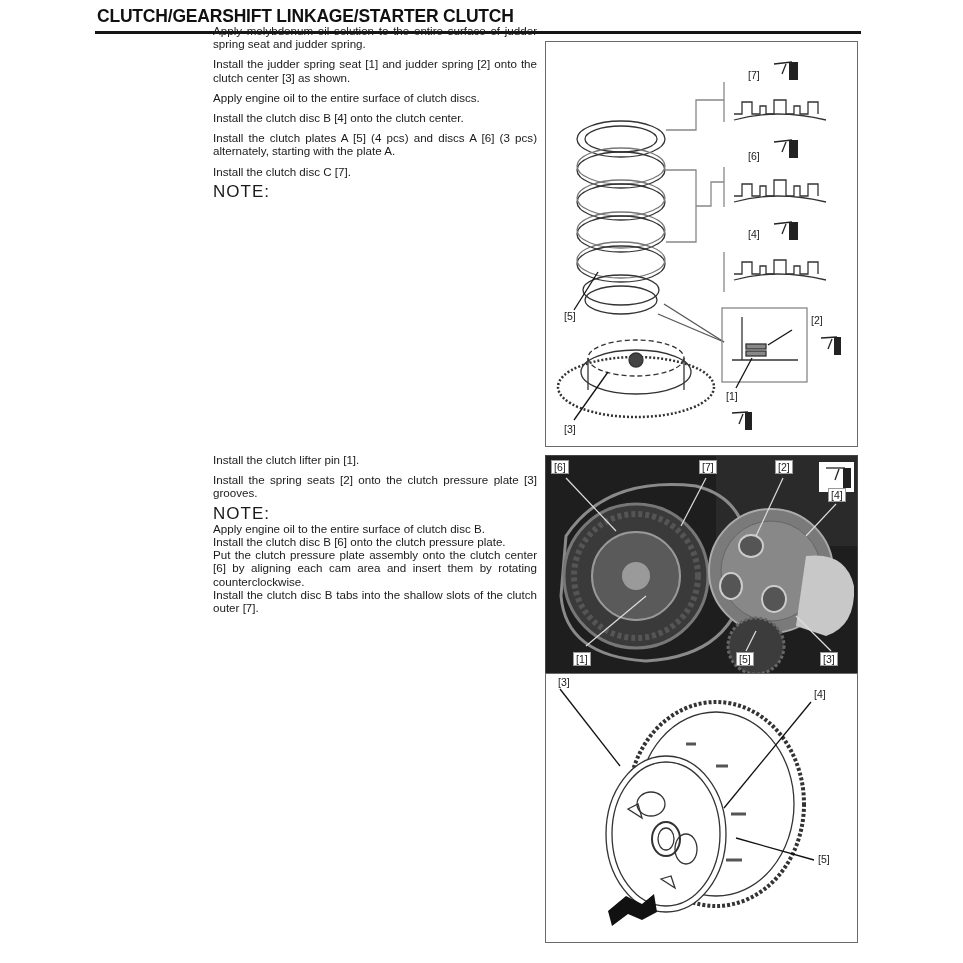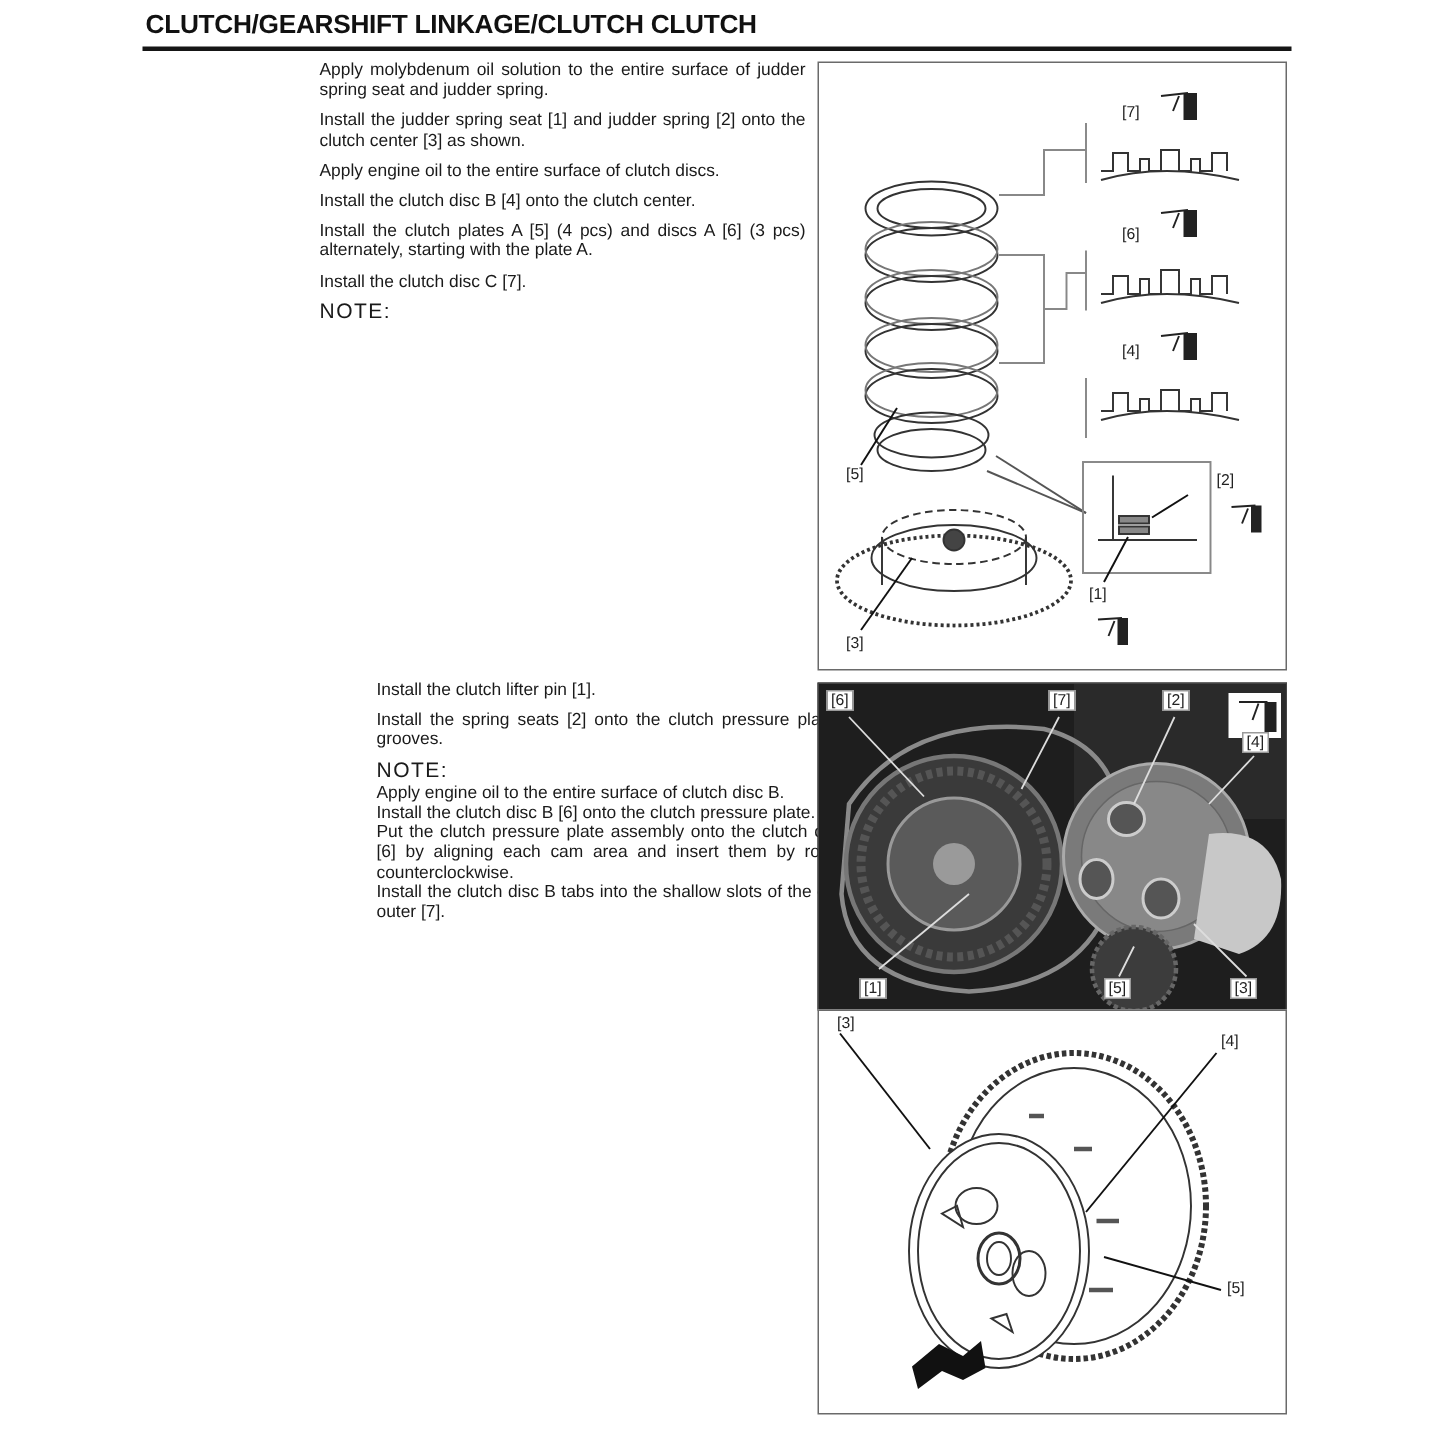--- a/index.html
+++ b/index.html
@@ -4,50 +4,50 @@
   <style>
     html, body { margin: 0; padding: 0; background: #ffffff; }
     body { width: 963px; height: 963px; position: relative; overflow: hidden;
            font-family: "Liberation Sans", sans-serif; color: #1a1a1a; }
     .title { position: absolute; left: 97px; top: 6px; font-size: 17.5px; font-weight: bold;
              letter-spacing: -0.2px; color: #111; }
     .rule { position: absolute; left: 95px; top: 31px; width: 766px; height: 3px; background: #151515; }
     .col { position: absolute; left: 213px; width: 324px; font-size: 11.6px; line-height: 13.2px; }
     .col p { margin: 0 0 7px 0; text-align: justify; }
     .col p.tight { margin-bottom: 0; }
-    .note-h { font-size: 14px; letter-spacing: 1px; margin: 0 0 2px 0; }
+    .note-h { font-size: 17px; letter-spacing: 1px; margin: 0 0 2px 0; }
     .col ul { list-style: none; margin: 0 0 7px 0; padding: 0; }
     .col li { position: relative; padding-left: 19px; text-align: justify; }
     .col li::before { content: "\2022"; position: absolute; left: 4px; top: 0; }
     .panel { position: absolute; border: 1px solid #6a6a6a; background: #fff; overflow: hidden; }
     .callout { position: absolute; font-size: 10.5px; color: #222; background: transparent; }
     .callout.boxed { background: #fff; padding: 0 2px; border: 1px solid #999; }
     svg { display: block; }
   </style>
 </head>
 <body>
 
 <div>
-  <div class="title">CLUTCH/GEARSHIFT LINKAGE/CLUTCH CLUTCH</div>
+  <div class="title">CLUTCH/GEARSHIFT LINKAGE/STARTER CLUTCH</div>
   <div class="rule"></div>
 </div>
 
-<div class="col" style="top:40px;">
+<div class="col" style="top:24px;">
   <p>Apply molybdenum oil solution to the entire surface of judder spring seat and judder spring.</p>
   <p>Install the judder spring seat [1] and judder spring [2] onto the clutch center [3] as shown.</p>
   <p>Apply engine oil to the entire surface of clutch discs.</p>
   <p>Install the clutch disc B [4] onto the clutch center.</p>
   <p>Install the clutch plates A [5] (4 pcs) and discs A [6] (3 pcs) alternately, starting with the plate A.</p>
   <p>Install the clutch disc C [7].</p>
   <div class="note-h">NOTE:</div>
   <ul>
   </ul>
 </div>
 
-<div class="col" style="top:453px;margin-left:38px;">
+<div class="col" style="top:453px;">
   <p>Install the clutch lifter pin [1].</p>
   <p>Install the spring seats [2] onto the clutch pressure plate [3] grooves.</p>
   <div class="note-h">NOTE:</div>
   <p class="tight">Apply engine oil to the entire surface of clutch disc B.</p>
   <p class="tight">Install the clutch disc B [6] onto the clutch pressure plate.</p>
   <p class="tight">Put the clutch pressure plate assembly onto the clutch center [6] by aligning each cam area and insert them by rotating counterclockwise.</p>
   <p>Install the clutch disc B tabs into the shallow slots of the clutch outer [7].</p>
 </div>
 
 <div class="panel" style="left:545px; top:41px; width:311px; height:404px;">

